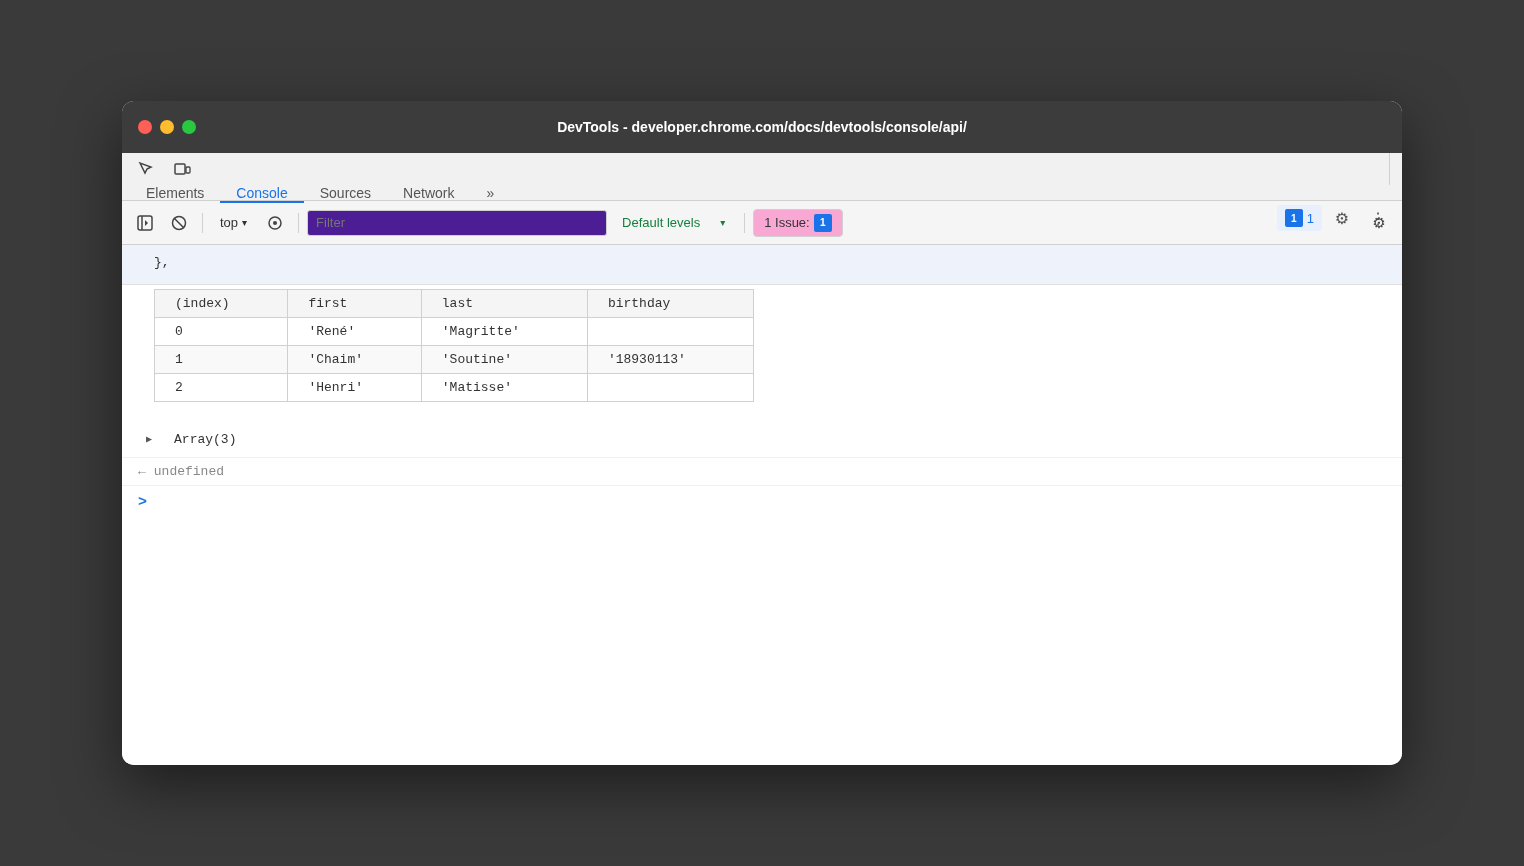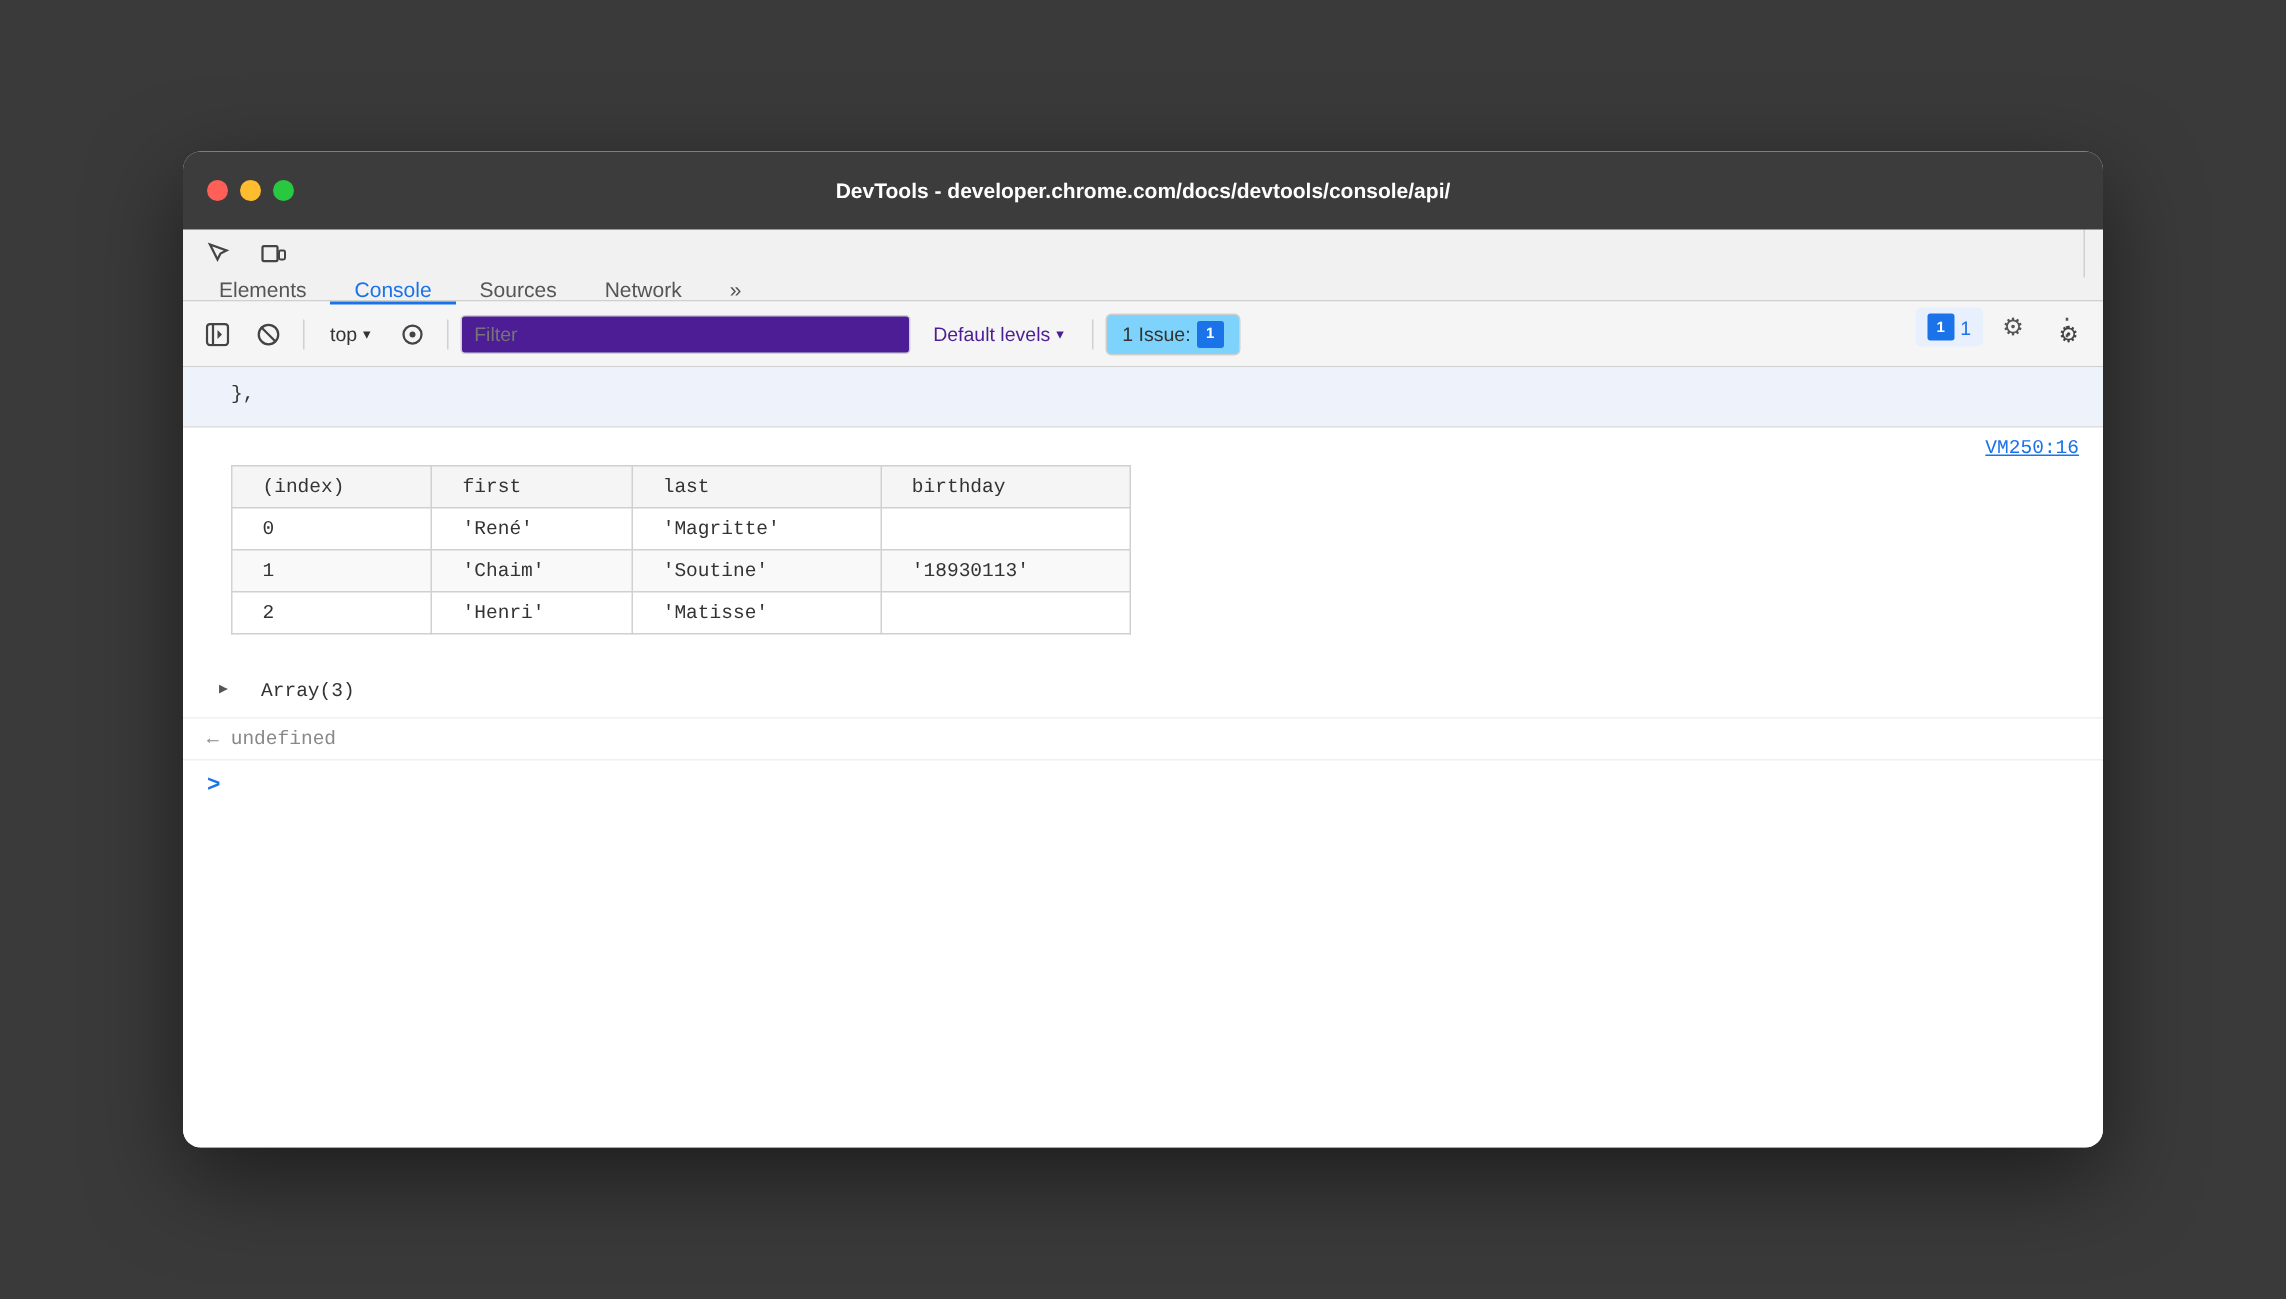--- a/index.html
+++ b/index.html
@@ -189,46 +189,46 @@
       border-radius: 3px;
       padding: 0 8px;
       font-size: 13px;
       color: #aaa;
       background: #4c1d95;
       outline: none;
     }
     .levels-btn {
       display: flex;
       align-items: center;
-      gap: 4px;
+      gap: 20px;
       padding: 4px 10px;
       border: 1px solid transparent;
       border-radius: 4px;
       cursor: pointer;
       font-size: 13px;
-      color: #4c1d95;
+      color: #15803d;
       background: none;
     }
     .toolbar-divider2 {
       width: 1px;
       height: 20px;
       background: #d0d0d0;
       margin: 0 4px;
     }
     .issues-btn {
       display: flex;
       align-items: center;
       gap: 4px;
       padding: 4px 10px;
       border: 1px solid #d0d0d0;
       border-radius: 4px;
       cursor: pointer;
       font-size: 13px;
       color: #333;
-      background: #7dd3fc;
+      background: #f9a8d4;
     }
     .toolbar-gear {
       margin-left: auto;
     }
     
     .console-area {
       background: white;
       min-height: 520px;
       padding: 0;
       overflow-y: auto;
@@ -438,23 +438,20 @@
   </div>
 
   <div class="console-area">
 
     <div class="console-code-block">
       <div class="console-code-line">},</div>
     </div>
 
     <div class="console-output-section">
 
-      <div class="console-link">
-        <span>VM250:16</span>
-      </div>
 
       <table class="console-table">
         <thead>
           <tr>
             <th>(index)</th>
             <th>first</th>
             <th>last</th>
             <th>birthday</th>
           </tr>
         </thead>

